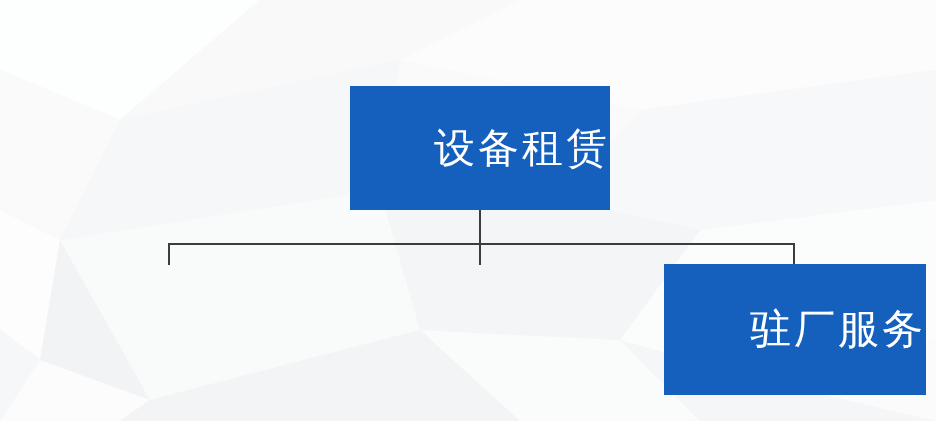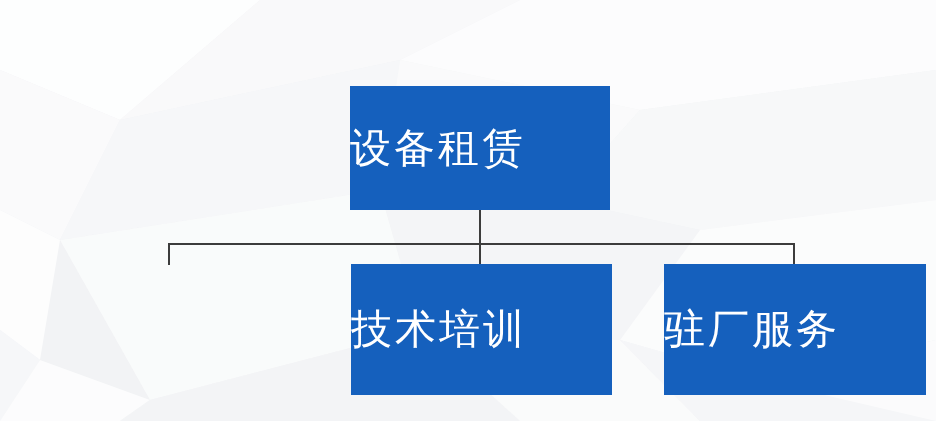--- a/index.html
+++ b/index.html
@@ -25,21 +25,21 @@
     top: 0; left: 0;
     width: 936px;
     height: 421px;
   }
   .node {
     position: absolute;
     background: #1560bd;
     color: #ffffff;
     display: flex;
     align-items: center;
-    justify-content: flex-start;
+    justify-content: flex-end;
     letter-spacing: 3px;
     box-sizing: border-box;
   }
   .node-text {
     font-size: 41px;
     line-height: 1;
     white-space: nowrap;
   }
   #node-root {
     left: 350px;
@@ -130,21 +130,18 @@
   <div class="connector h-bar"></div>
   <div class="connector drop-left"></div>
   <div class="connector drop-mid"></div>
   <div class="connector drop-right"></div>
 
   <div class="node" id="node-root">
     <span class="node-text">设备租赁</span>
   </div>
 
 
-  <div class="node" id="node-training">
-    <span class="node-text">技术培训</span>
-  </div>
 
   <div class="node" id="node-onsite">
     <span class="node-text">驻厂服务</span>
   </div>
 
 </div>
 
 </body></html>

